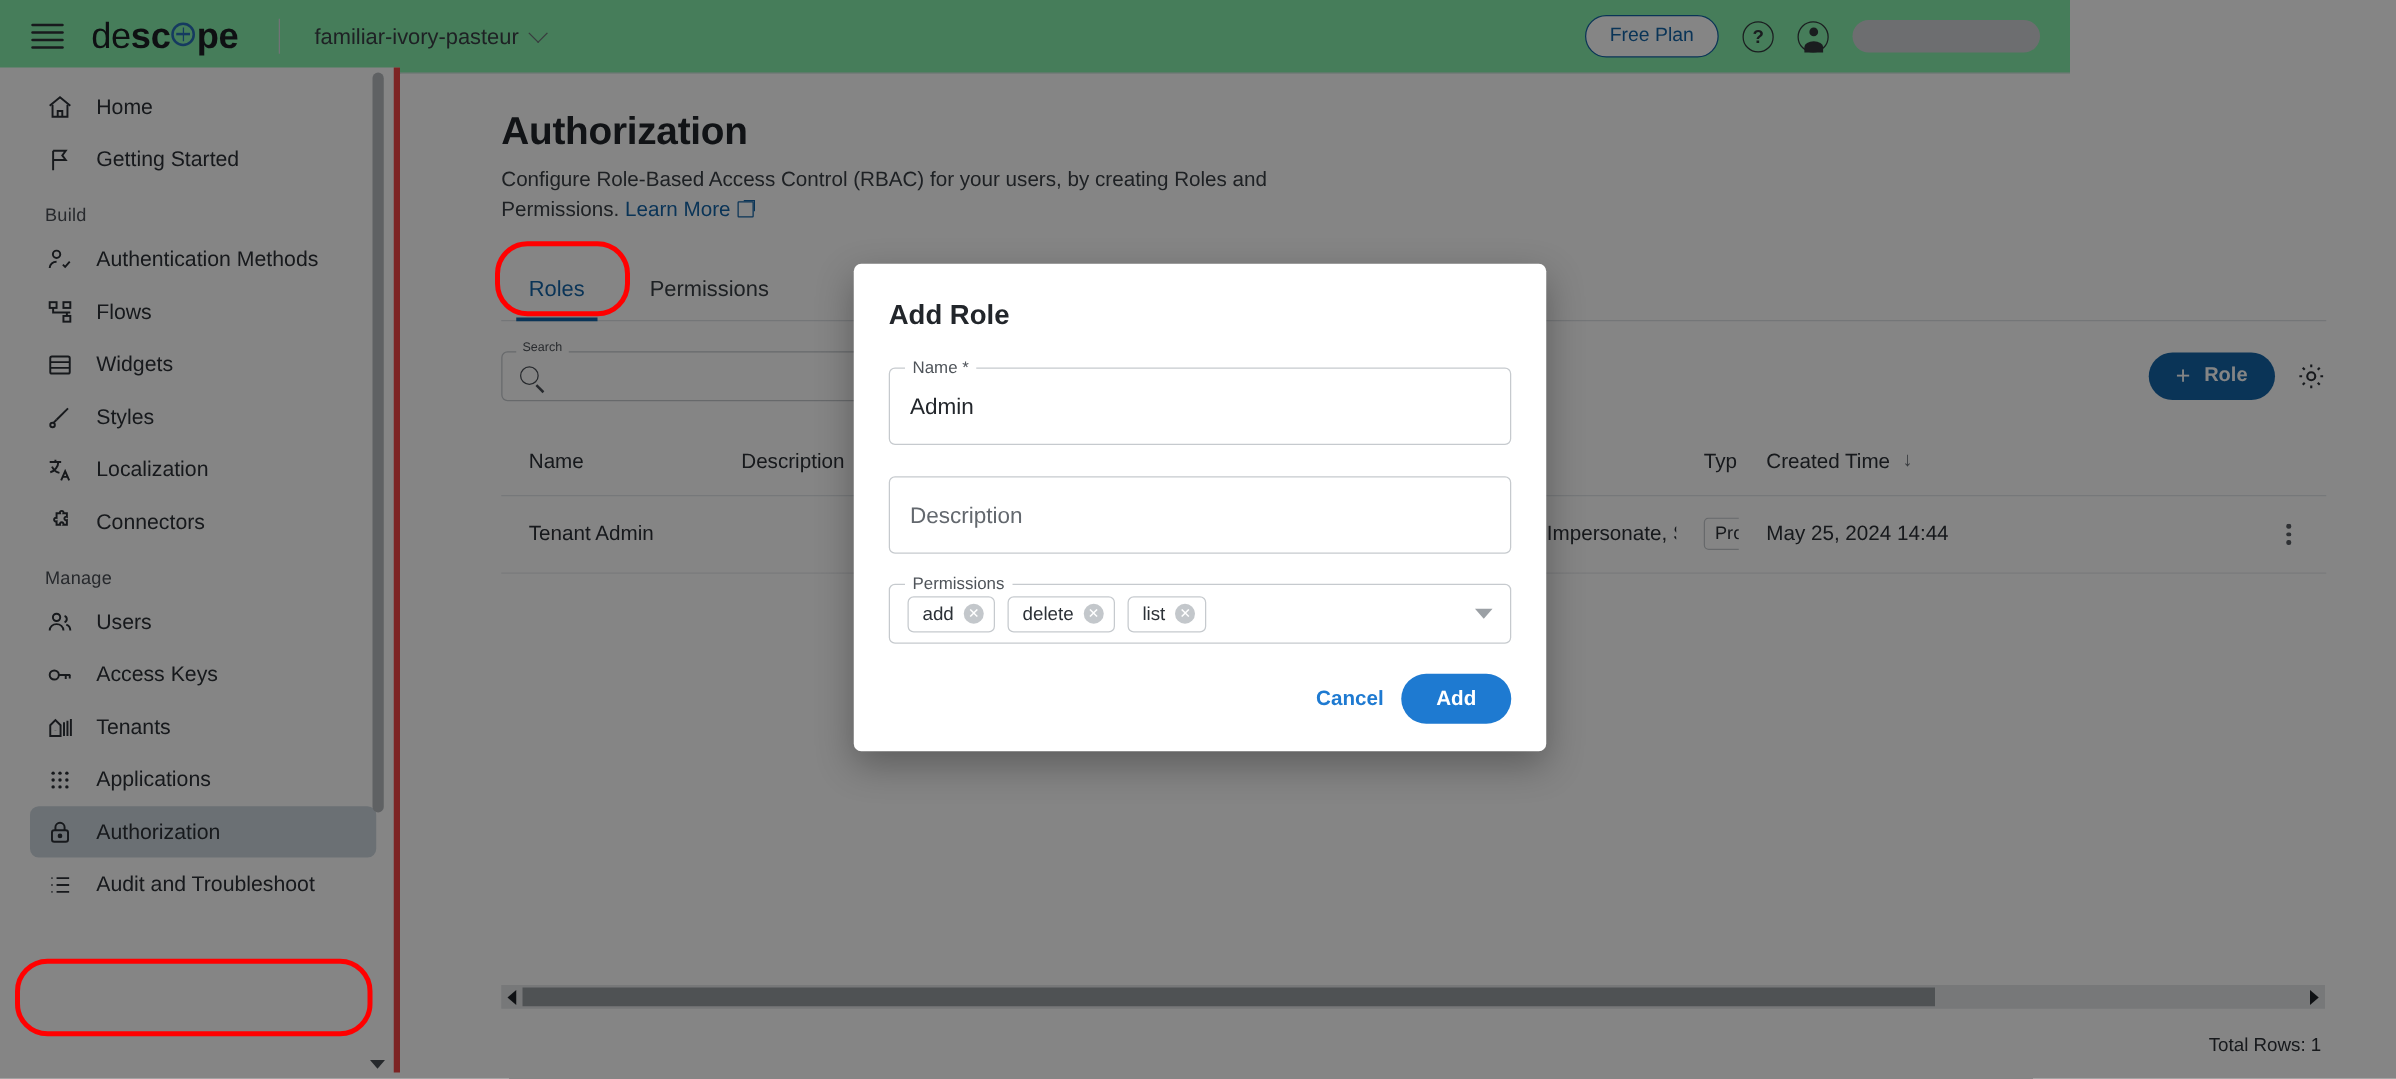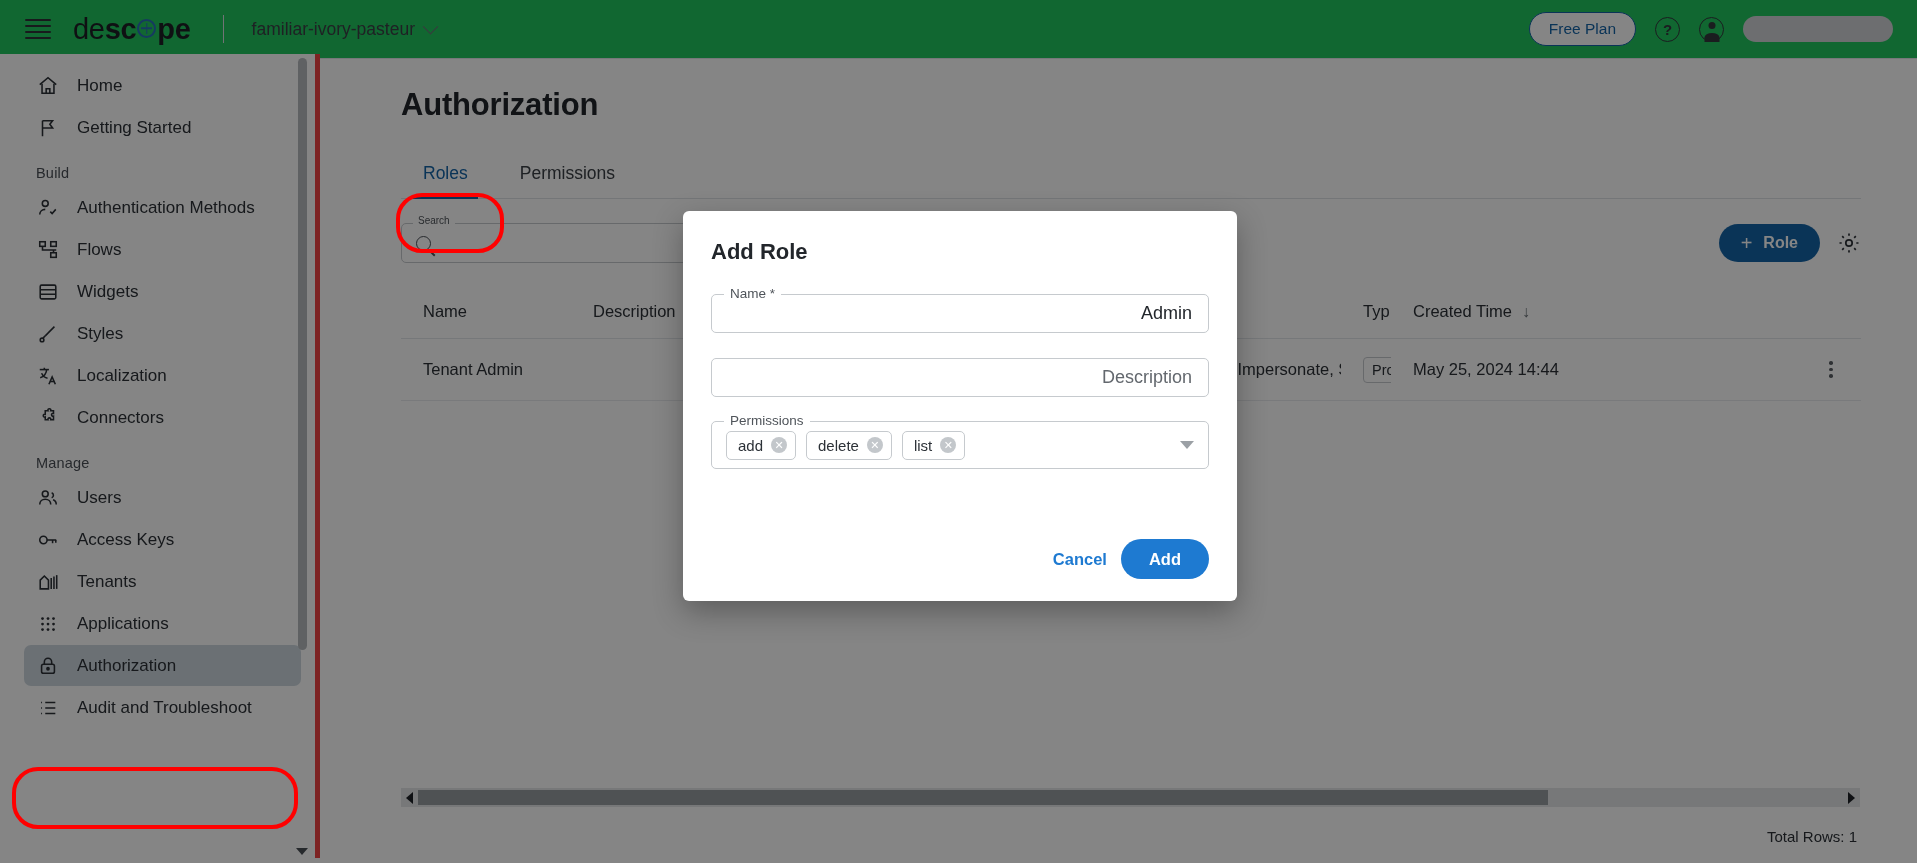--- a/index.html
+++ b/index.html
@@ -11,22 +11,22 @@
   }
 
   
   #app {
     position: absolute; inset: 0;
     background: #ffffff;
   }
 
   
   .topbar {
-    position: absolute; left: 0; top: 0; width: 1917px; height: 59px;
-    background: #22c55e;
+    position: absolute; left: 0; top: 0; width: 1656px; height: 59px;
+    background: #86efac;
     border-bottom: 1px solid #e3e6ea;
     display: flex; align-items: center;
   }
   .hamburger {
     margin-left: 25px; width: 26px; height: 20px;
     display: flex; flex-direction: column; justify-content: space-between;
     cursor: pointer;
   }
   .hamburger span { display:block; height: 2px; background: #2f3338; border-radius: 1px; }
   .brand {
@@ -201,24 +201,24 @@
     position: absolute; inset: 0; background: rgba(0,0,0,0.48); z-index: 50;
   }
   .modal {
     position: absolute; left: 683px; top: 211px; width: 554px; height: 390px;
     background: #ffffff; border-radius: 6px; z-index: 60;
     box-shadow: 0 11px 30px rgba(0,0,0,.3);
     padding: 28px 28px 0 28px;
   }
   .modal-title { font-size: 22px; font-weight: 700; color: #22262b; }
   .field {
-    position: relative; margin-top: 29px; height: 39px;
+    position: relative; margin-top: 29px; height: 62px;
     border: 1px solid #c6cace; border-radius: 5px;
     display: flex; align-items: center; padding: 0 16px;
-    font-size: 18px; color: #22262b; justify-content: flex-end;
+    font-size: 18px; color: #22262b;
   }
   .field .legend {
     position: absolute; top: -9px; left: 12px; background: #fff; padding: 0 6px;
     font-size: 13.5px; color: #4f545a;
   }
   .field.placeholder { color: #63686e; }
   .field#f-desc { margin-top: 25px; }
   .chips-field {
     position: relative; margin-top: 24px; min-height: 48px;
     border: 1px solid #c6cace; border-radius: 5px;
@@ -462,20 +462,24 @@
       </span>
       <span>Audit and Troubleshoot</span>
     </div>
 
     <div class="sidebar-sb"></div>
     <div class="sb-arrow-down"></div>
   </div>
 
   <div class="main">
     <div class="page-title">Authorization</div>
+    <div class="page-sub">
+      <span>Configure Role-Based Access Control (RBAC) for your users, by creating Roles and Permissions.</span>
+      <span class="learn-more">Learn More</span><span class="extlink"></span>
+    </div>
 
     <div class="tabs">
       <div class="tab active">Roles</div>
       <div class="tab">Permissions</div>
     </div>
 
     <div class="toolbar">
       <div class="search-field">
         <span class="search-legend">Search</span>
         <span class="mag"></span>

